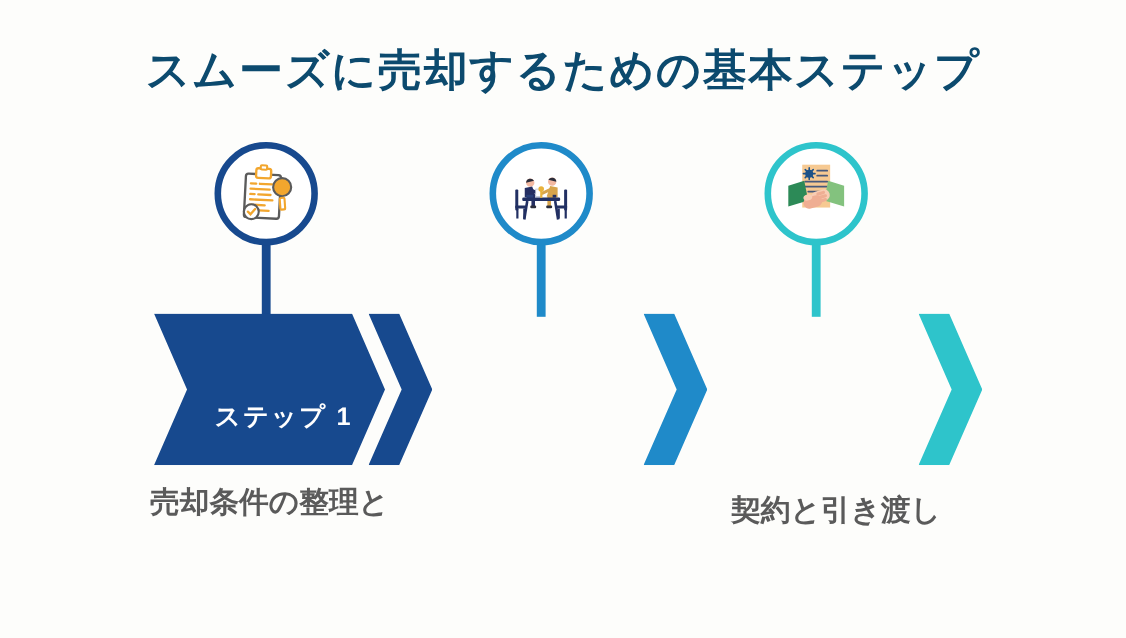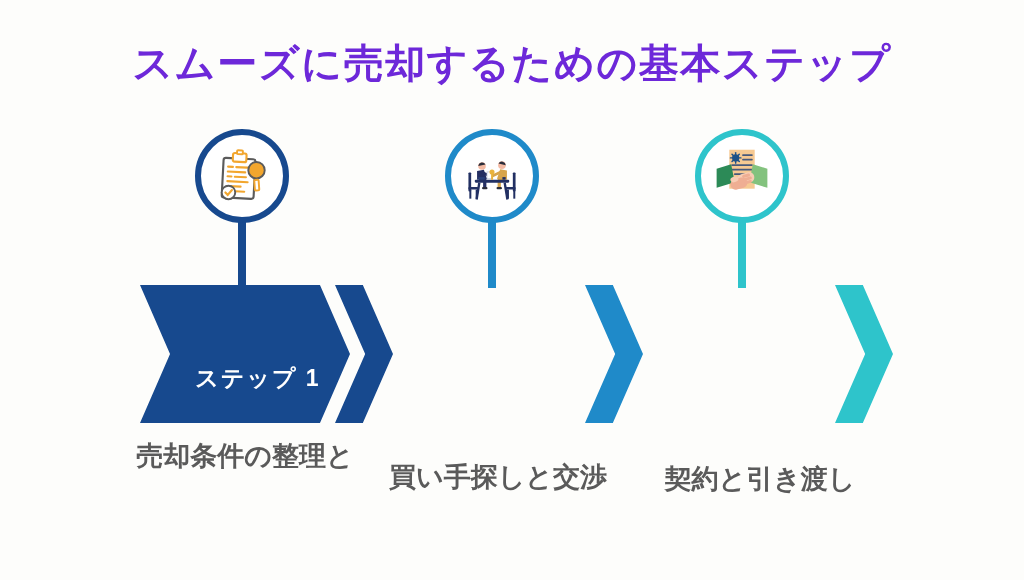--- a/index.html
+++ b/index.html
@@ -12,21 +12,21 @@
     width:1024px;height:580px;
     background:#fdfdfb;
     overflow:hidden;
   }
   .title{
     position:absolute;
     top:36px;left:0;width:1024px;
     text-align:center;
     font-size:40px;
     font-weight:800;
-    color:#6d28d9;
+    color:#0c4a6e;
     letter-spacing:1.5px;
   }
   
   .icon-circle{
     position:absolute;
     top:129px;
     width:82px;height:82px;
     border-radius:50%;
     background:#ffffff;
     display:flex;align-items:center;justify-content:center;
@@ -78,21 +78,21 @@
   .desc{
     position:absolute;
     text-align:center;
     color:#5a5a5a;
     font-weight:800;
     font-size:27px;
     line-height:31px;
   }
   .d1{left:105px;top:441px;width:280px;}
   .d2{left:383px;top:462px;width:230px;}
-  .d3{left:645px;top:464px;width:230px;text-align:center;}
+  .d3{left:645px;top:449px;width:230px;text-align:center;}
   svg{display:block;}
 </style>
 </head>
 <body>
 
 <div class="canvas">
 
   <div class="title">スムーズに売却するための基本ステップ</div>
 
   <div class="icon-circle c1">
@@ -205,20 +205,17 @@
   </div>
   <div class="arrow-stripe t1"></div>
 
   <div class="arrow-stripe t2"></div>
 
   <div class="arrow-stripe t3"></div>
 
   <div class="desc d1">
     <div>売却条件の整理と</div>
   </div>
-  <div class="desc d2">
-    <div>買い手探しと交渉</div>
-  </div>
   <div class="desc d3">
     <div>契約と引き渡し</div>
   </div>
 
 </div>
 
 </body></html>

